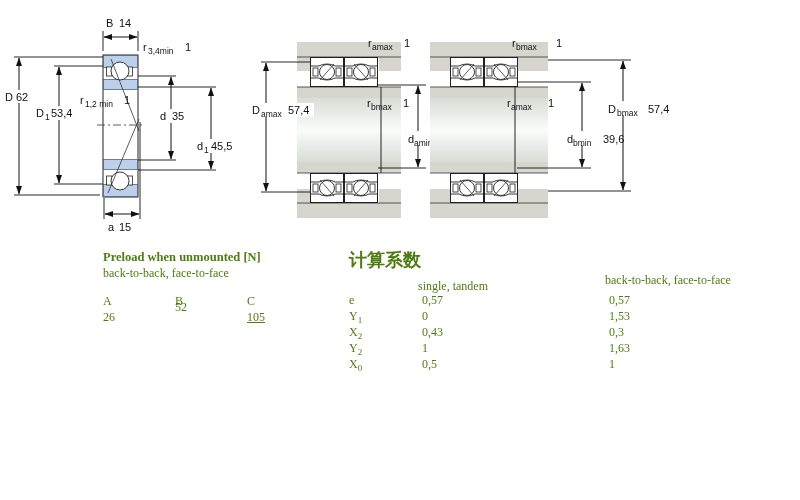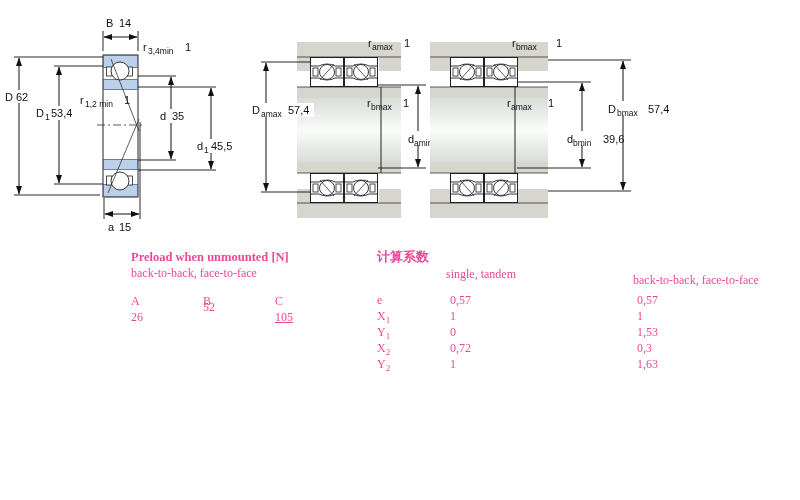--- a/index.html
+++ b/index.html
@@ -4,21 +4,21 @@
 <style>
   html,body{margin:0;padding:0;}
   body{width:800px;height:500px;background:#ffffff;position:relative;overflow:hidden;
        font-family:"Liberation Sans",sans-serif;}
   svg{position:absolute;left:0;top:0;}
   svg text{font-family:"Liberation Sans",sans-serif;font-size:11px;fill:#111;}
   svg text.sub{font-size:8.5px;}
   .dimline{stroke:#111;stroke-width:1;fill:none;}
   .extline{stroke:#111;stroke-width:0.9;fill:none;}
   .thin{stroke:#333;stroke-width:0.8;fill:none;}
-  .tbl{position:absolute;font-family:"Liberation Serif",serif;font-size:12px;color:#ec4899;margin-left:28px;}
+  .tbl{position:absolute;font-family:"Liberation Serif",serif;font-size:12px;color:#4d7c0f;}
   .tbl .abs{position:absolute;white-space:nowrap;}
   .bold{font-weight:bold;}
   sub{font-size:9px;}
   .row-label{display:inline-block;width:73px;}
   .v1{display:inline-block;width:187px;}
   .frow{height:16px;line-height:16px;white-space:nowrap;}
 </style>
 </head>
 <body>
 
@@ -243,33 +243,33 @@
   <div class="abs" style="left:0;top:18px;">back-to-back, face-to-face</div>
   <div class="abs" style="left:0;top:46px;">A</div>
   <div class="abs" style="left:72px;top:46px;">B</div>
   <div class="abs" style="left:144px;top:46px;">C</div>
   <div class="abs" style="left:0;top:62px;">26</div>
   <div class="abs" style="left:72px;top:52px;">52</div>
   <div class="abs" style="left:144px;top:62px;text-decoration:underline;">105</div>
 </div>
 
 <div class="tbl" style="left:345px;top:248px;width:440px;height:165px;">
-  <div class="abs bold" style="left:4px;top:0;font-size:13px;">计算系数</div>
-  <div class="abs" style="left:73px;top:19px;">single, tandem</div>
+  <div class="abs bold" style="left:4px;top:0;font-size:18px;">计算系数</div>
+  <div class="abs" style="left:73px;top:31px;">single, tandem</div>
   <div class="abs" style="left:260px;top:25px;">back-to-back, face-to-face</div>
   <div class="abs" style="left:4px;top:44px;right:3px;font-family:Liberation Serif, serif;">
     <div class="frow">
       <span class="row-label"><span>e</span><sub></sub></span><span class="v1">0,57</span><span>0,57</span>
     </div>
     <div class="frow">
-      <span class="row-label"><span>X</span><sub>1</sub></span><span class="v1">1</span><span>1</span>
-    </div>
-    <div class="frow">
       <span class="row-label"><span>Y</span><sub>1</sub></span><span class="v1">0</span><span>1,53</span>
     </div>
     <div class="frow">
-      <span class="row-label"><span>X</span><sub>2</sub></span><span class="v1">0,72</span><span>0,3</span>
+      <span class="row-label"><span>X</span><sub>2</sub></span><span class="v1">0,43</span><span>0,3</span>
     </div>
     <div class="frow">
       <span class="row-label"><span>Y</span><sub>2</sub></span><span class="v1">1</span><span>1,63</span>
+    </div>
+    <div class="frow">
+      <span class="row-label"><span>X</span><sub>0</sub></span><span class="v1">0,5</span><span>1</span>
     </div>
   </div>
 </div>
 
 </body></html>

